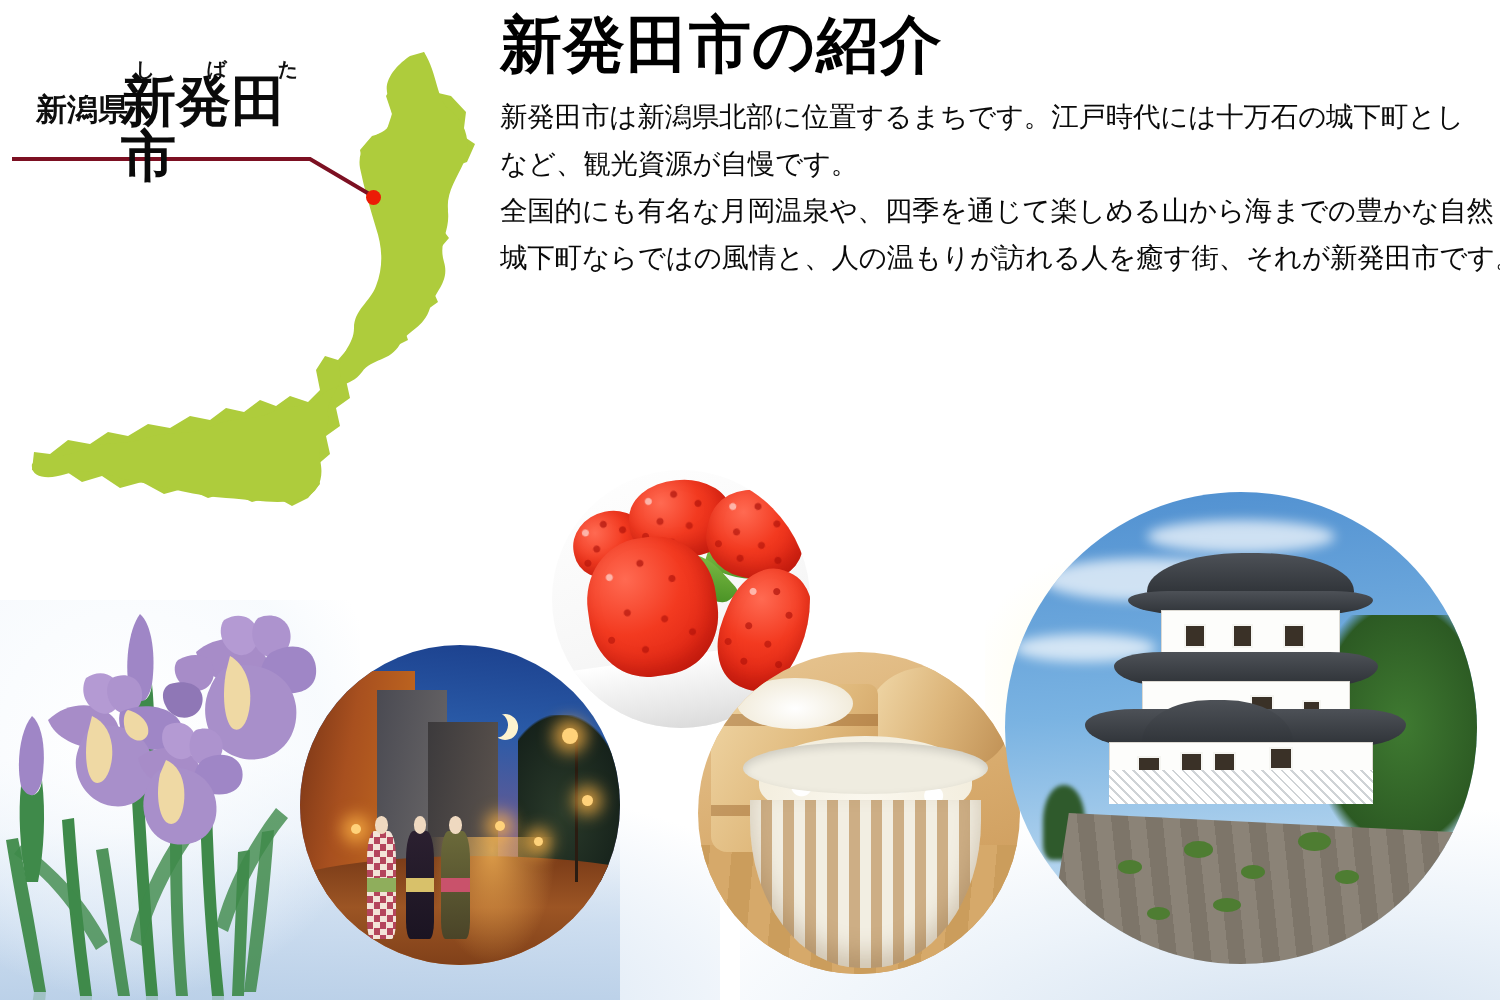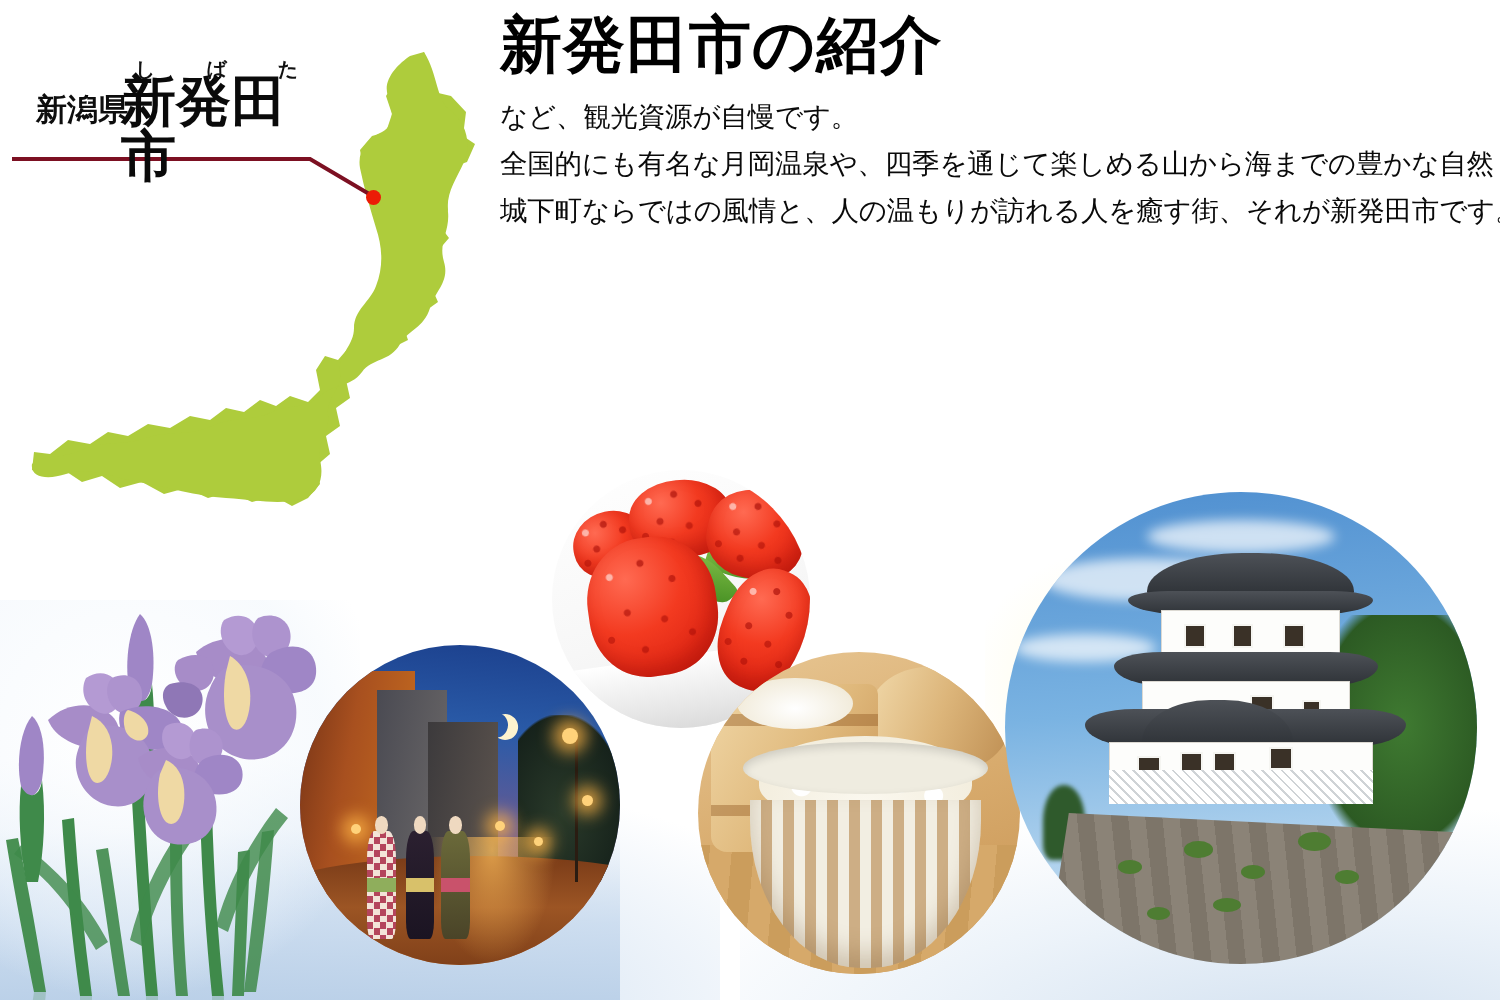--- a/index.html
+++ b/index.html
@@ -225,20 +225,21 @@
 
 <div id="region-label">
   <div class="ruby">し ば た</div>
   <div class="pref">新潟県</div>
   <div class="city">新発田市</div>
 </div>
 
 <div id="article">
   <div id="article-title">新発田市の紹介</div>
   <div id="article-body">
+    <p>新発田市は新潟県北部に位置するまちです。江戸時代には十万石の城下町とし</p>
     <p>など、観光資源が自慢です。</p>
     <p>全国的にも有名な月岡温泉や、四季を通じて楽しめる山から海までの豊かな自然</p>
     <p>城下町ならではの風情と、人の温もりが訪れる人を癒す街、それが新発田市です。</p>
   </div>
 </div>
 
 <svg id="iris-decor" style="position:absolute;left:0;top:600px;width:320px;height:400px;" viewBox="0 0 320 400">
   <g fill="#3f8a4a">
     <path d="M6,240 C14,290 22,330 34,392 L46,392 C36,330 28,286 18,238 Z" opacity=".95"></path>
     <path d="M62,220 C66,280 72,340 80,396 L92,396 C84,336 78,278 74,218 Z"></path>

